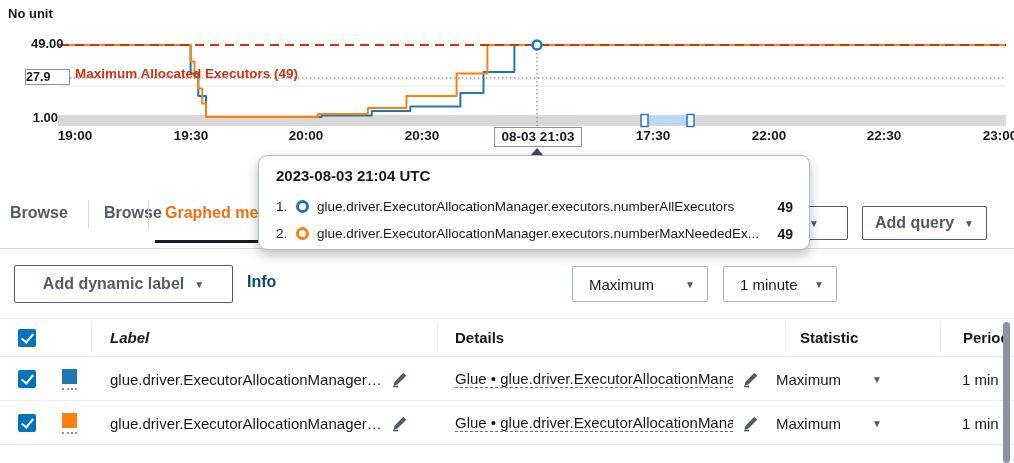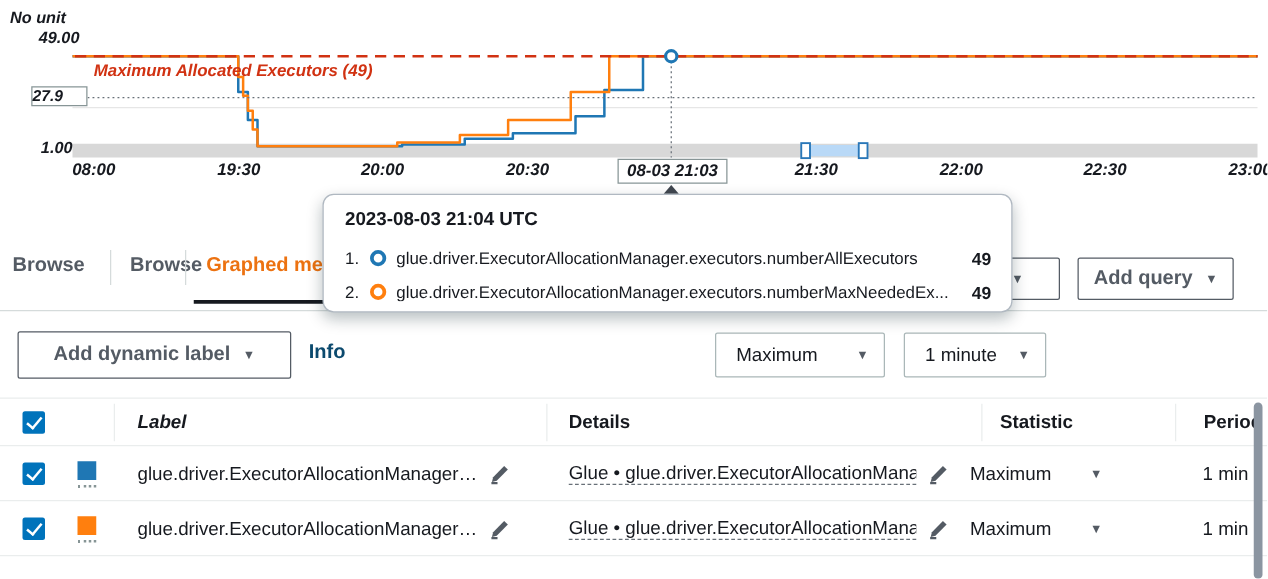--- a/index.html
+++ b/index.html
@@ -2,30 +2,30 @@
 <html><head>
 <meta charset="utf-8">
 <style>
   * { margin:0; padding:0; box-sizing:border-box; }
   html,body { background:#fff; }
   body { font-family:"Liberation Sans", sans-serif; color:#16191f; }
   #app { position:relative; width:1014px; height:463px; background:#fff; overflow:hidden; }
   .abs { position:absolute; }
 
   
-  #chart { position:absolute; left:0; top:0; width:958px; height:160px;font-style:italic; }
+  #chart { position:absolute; left:0; top:0; width:958px; height:160px; }
   .no-unit { left:8px; top:6px; font-size:13px; font-weight:600; }
   .ylab { left:0; width:58px; text-align:right; font-size:13px; font-weight:600; }
-  .ylab-max { top:22px;padding-left:31px; }
+  .ylab-max { top:36px;padding-left:31px; }
   .ylab-min { top:110px; }
   .ycursor-box { left:25px; top:69px; width:45px; height:16px; background:#fff;
     border:1px solid #879596; font-size:12.5px; font-weight:600; text-align:right;
     line-height:14px; padding-right:20px; }
   #plot { position:absolute; left:0; top:0; }
-  .annotation-label { left:75px; top:49px; font-size:13.5px; font-weight:bold; color:#d13212; }
+  .annotation-label { left:75px; top:66px; font-size:13.5px; font-weight:bold; color:#d13212; }
   .xtick { top:128px; transform:translateX(-50%); font-size:13.5px; font-weight:600; white-space:nowrap; }
   .xt0{left:75px}.xt1{left:191px}.xt2{left:306px}.xt3{left:422px}
   .xt4{left:653px}.xt5{left:769px}.xt6{left:884px}.xt7{left:1000px}
   .xcursor-box { left:494px; top:127px; width:88px; height:20px; background:#fff;
     border:1px solid #879596; text-align:center; line-height:18px; font-size:13.5px; font-weight:600; }
   .cursor-triangle { left:531px; top:148px; width:0; height:0;
     border-left:6px solid transparent; border-right:6px solid transparent;
     border-bottom:7px solid #414750; }
 
   
@@ -116,25 +116,25 @@
       <line x1="537" y1="45" x2="537" y2="126" stroke="#687078" stroke-width="1" stroke-dasharray="1.5 2.5"></line>
       <circle cx="537" cy="45" r="4.5" fill="#ffffff" stroke="#1f77b4" stroke-width="2.5"></circle>
     </svg>
 
     <span class="abs no-unit">No unit</span>
     <span class="abs ylab ylab-max">49.00</span>
     <span class="abs ylab ylab-min">1.00</span>
     <span class="abs ycursor-box">27.9</span>
     <span class="abs annotation-label">Maximum Allocated Executors (49)</span>
 
-    <span class="abs xtick xt0">08:00</span>
+    <span class="abs xtick xt0">19:00</span>
     <span class="abs xtick xt1">19:30</span>
     <span class="abs xtick xt2">20:00</span>
     <span class="abs xtick xt3">20:30</span>
-    <span class="abs xtick xt4">21:30</span>
+    <span class="abs xtick xt4">17:30</span>
     <span class="abs xtick xt5">22:00</span>
     <span class="abs xtick xt6">22:30</span>
     <span class="abs xtick xt7">23:00</span>
 
     <span class="abs xcursor-box">08-03 21:03</span>
     <span class="abs cursor-triangle"></span>
   </div>
 
   <span class="abs tab tab-browse">Browse</span>
   <span class="abs tab-sep ts1"></span>

